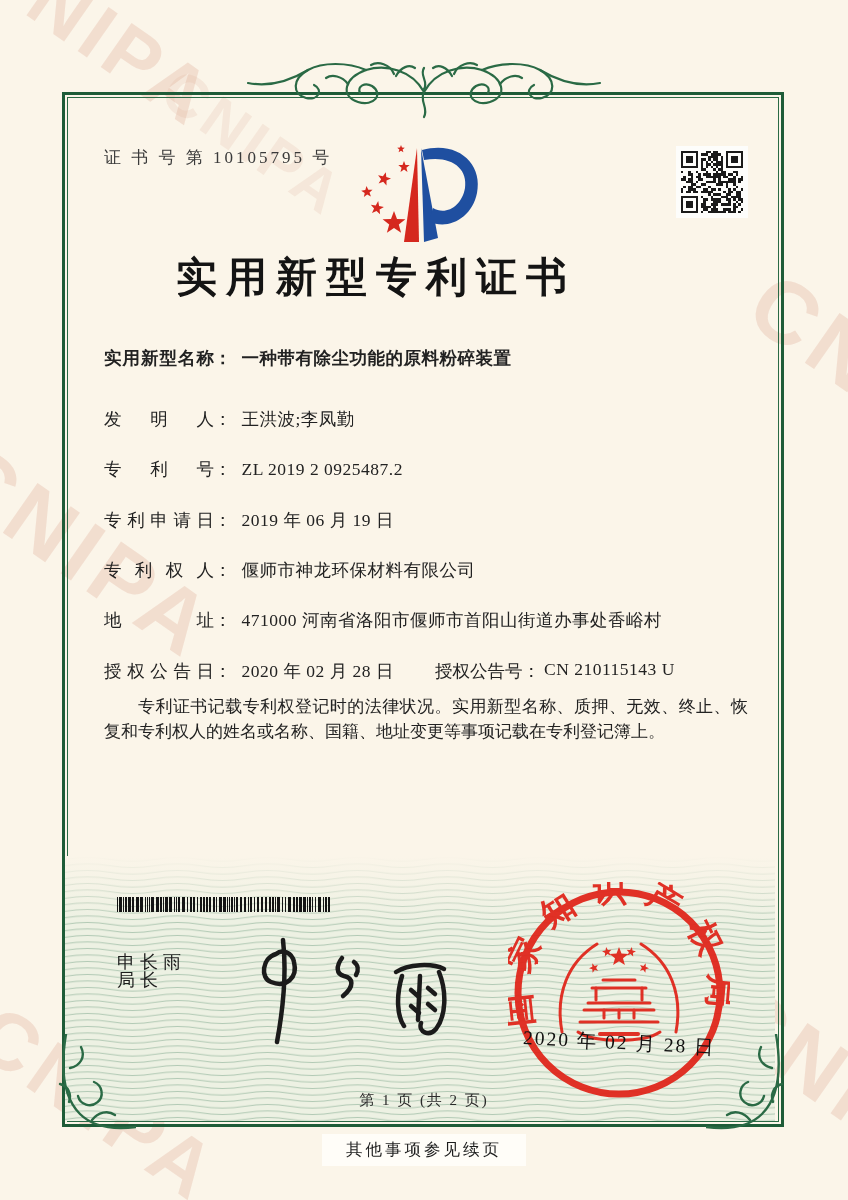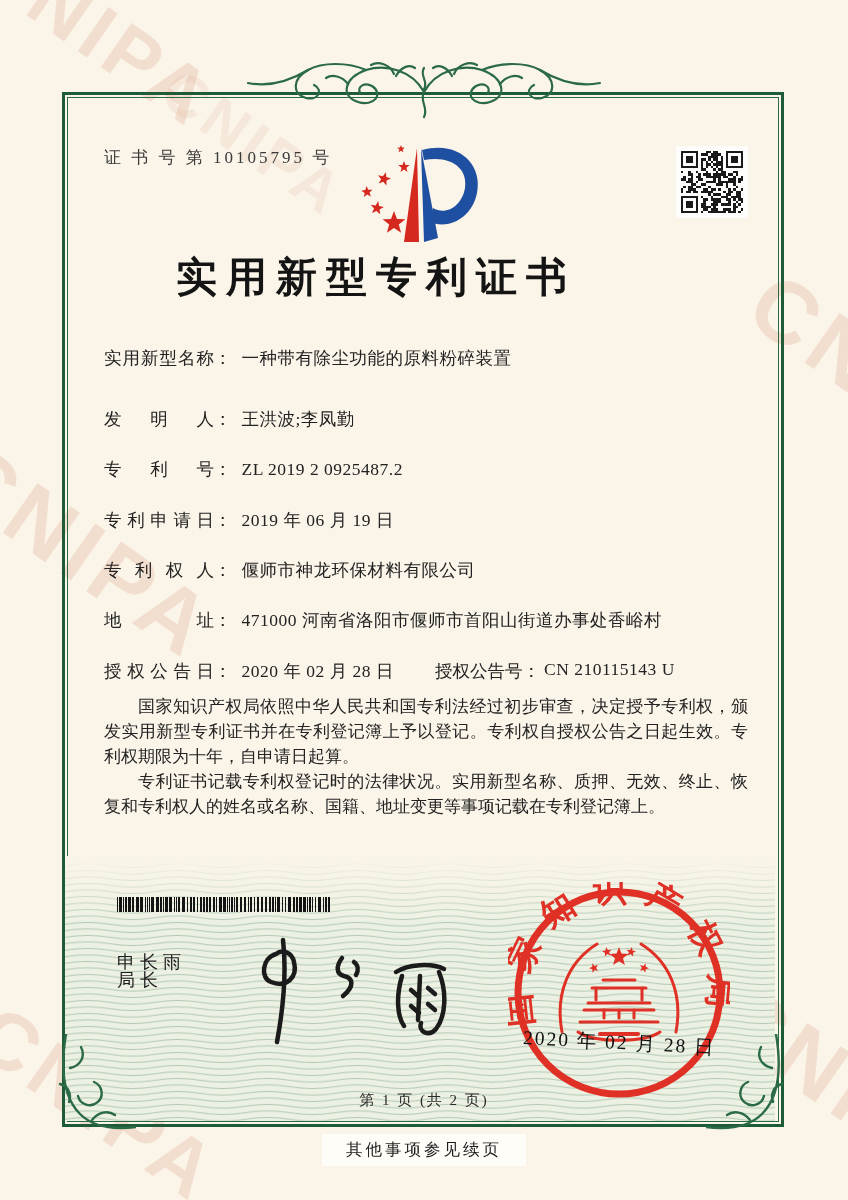--- a/index.html
+++ b/index.html
@@ -38,21 +38,21 @@
   .title{position:absolute;left:0;top:250px;width:752px;text-align:center;
     font-size:41px;font-weight:bold;letter-spacing:9px;color:#141414;z-index:4;}
   
   .fields{position:absolute;left:104px;top:0;width:650px;z-index:4;font-size:17.5px;}
   .frow{position:absolute;left:0;white-space:nowrap;}
   .flabel{display:inline-block;width:110px;text-align:justify;text-align-last:justify;vertical-align:bottom;}
   .fcolon{display:inline-block;}
   .fvalue{margin-left:10px;letter-spacing:.5px;}
   .flabel2{position:absolute;left:331px;}
   .fvalue2{position:absolute;left:440px;letter-spacing:.5px;}
-  .r1{top:346px;} .r2{top:407px;} .r3{top:457px;} .r4{top:508px;}
+  .r1{top:346px;font-weight:bold;} .r2{top:407px;} .r3{top:457px;} .r4{top:508px;}
   .r5{top:558px;} .r6{top:608px;} .r7{top:659px;}
   
   .paras{position:absolute;left:104px;top:694px;width:644px;z-index:4;
     font-size:17px;line-height:25px;text-align:justify;}
   .paras p{margin:0;text-indent:2em;}
   
   .barcode{position:absolute;left:117px;top:897px;z-index:5;}
   .officer{position:absolute;left:117px;z-index:5;font-size:18px;letter-spacing:5px;color:#1c1c1c;}
   .officer-title{top:968px;}
   .officer-name{top:950px;}
@@ -500,21 +500,20 @@
     <span class="flabel">地址</span><span class="fcolon">：</span><span class="fvalue">471000 河南省洛阳市偃师市首阳山街道办事处香峪村</span>
   </div>
   <div class="frow r7">
     <span class="flabel">授权公告日</span><span class="fcolon">：</span><span class="fvalue">2020 年 02 月 28 日</span>
     <span class="flabel2"><span>授权公告号</span><span>：</span></span>
     <span class="fvalue2">CN 210115143 U</span>
   </div>
 </div>
 
 <div class="paras">
-  <p>国家知识产权局依照中华人民共和国专利法经过初步审查，决定授予专利权，颁发实用新型专利证书并在专利登记簿上予以登记。专利权自授权公告之日起生效。专利权期限为十年，自申请日起算。</p>
   <p>专利证书记载专利权登记时的法律状况。实用新型名称、质押、无效、终止、恢复和专利权人的姓名或名称、国籍、地址变更等事项记载在专利登记簿上。</p>
 </div>
 
 <svg class="barcode" id="barcode-svg" width="218" height="15" viewBox="0 0 218 15" shape-rendering="crispEdges">
     <rect x="0" y="0" width="1" height="15" fill="#141414"></rect>
     <rect x="2" y="0" width="3" height="15" fill="#141414"></rect>
     <rect x="6" y="0" width="1" height="15" fill="#141414"></rect>
     <rect x="8" y="0" width="2" height="15" fill="#141414"></rect>
     <rect x="11" y="0" width="3" height="15" fill="#141414"></rect>
     <rect x="15" y="0" width="2" height="15" fill="#141414"></rect>

